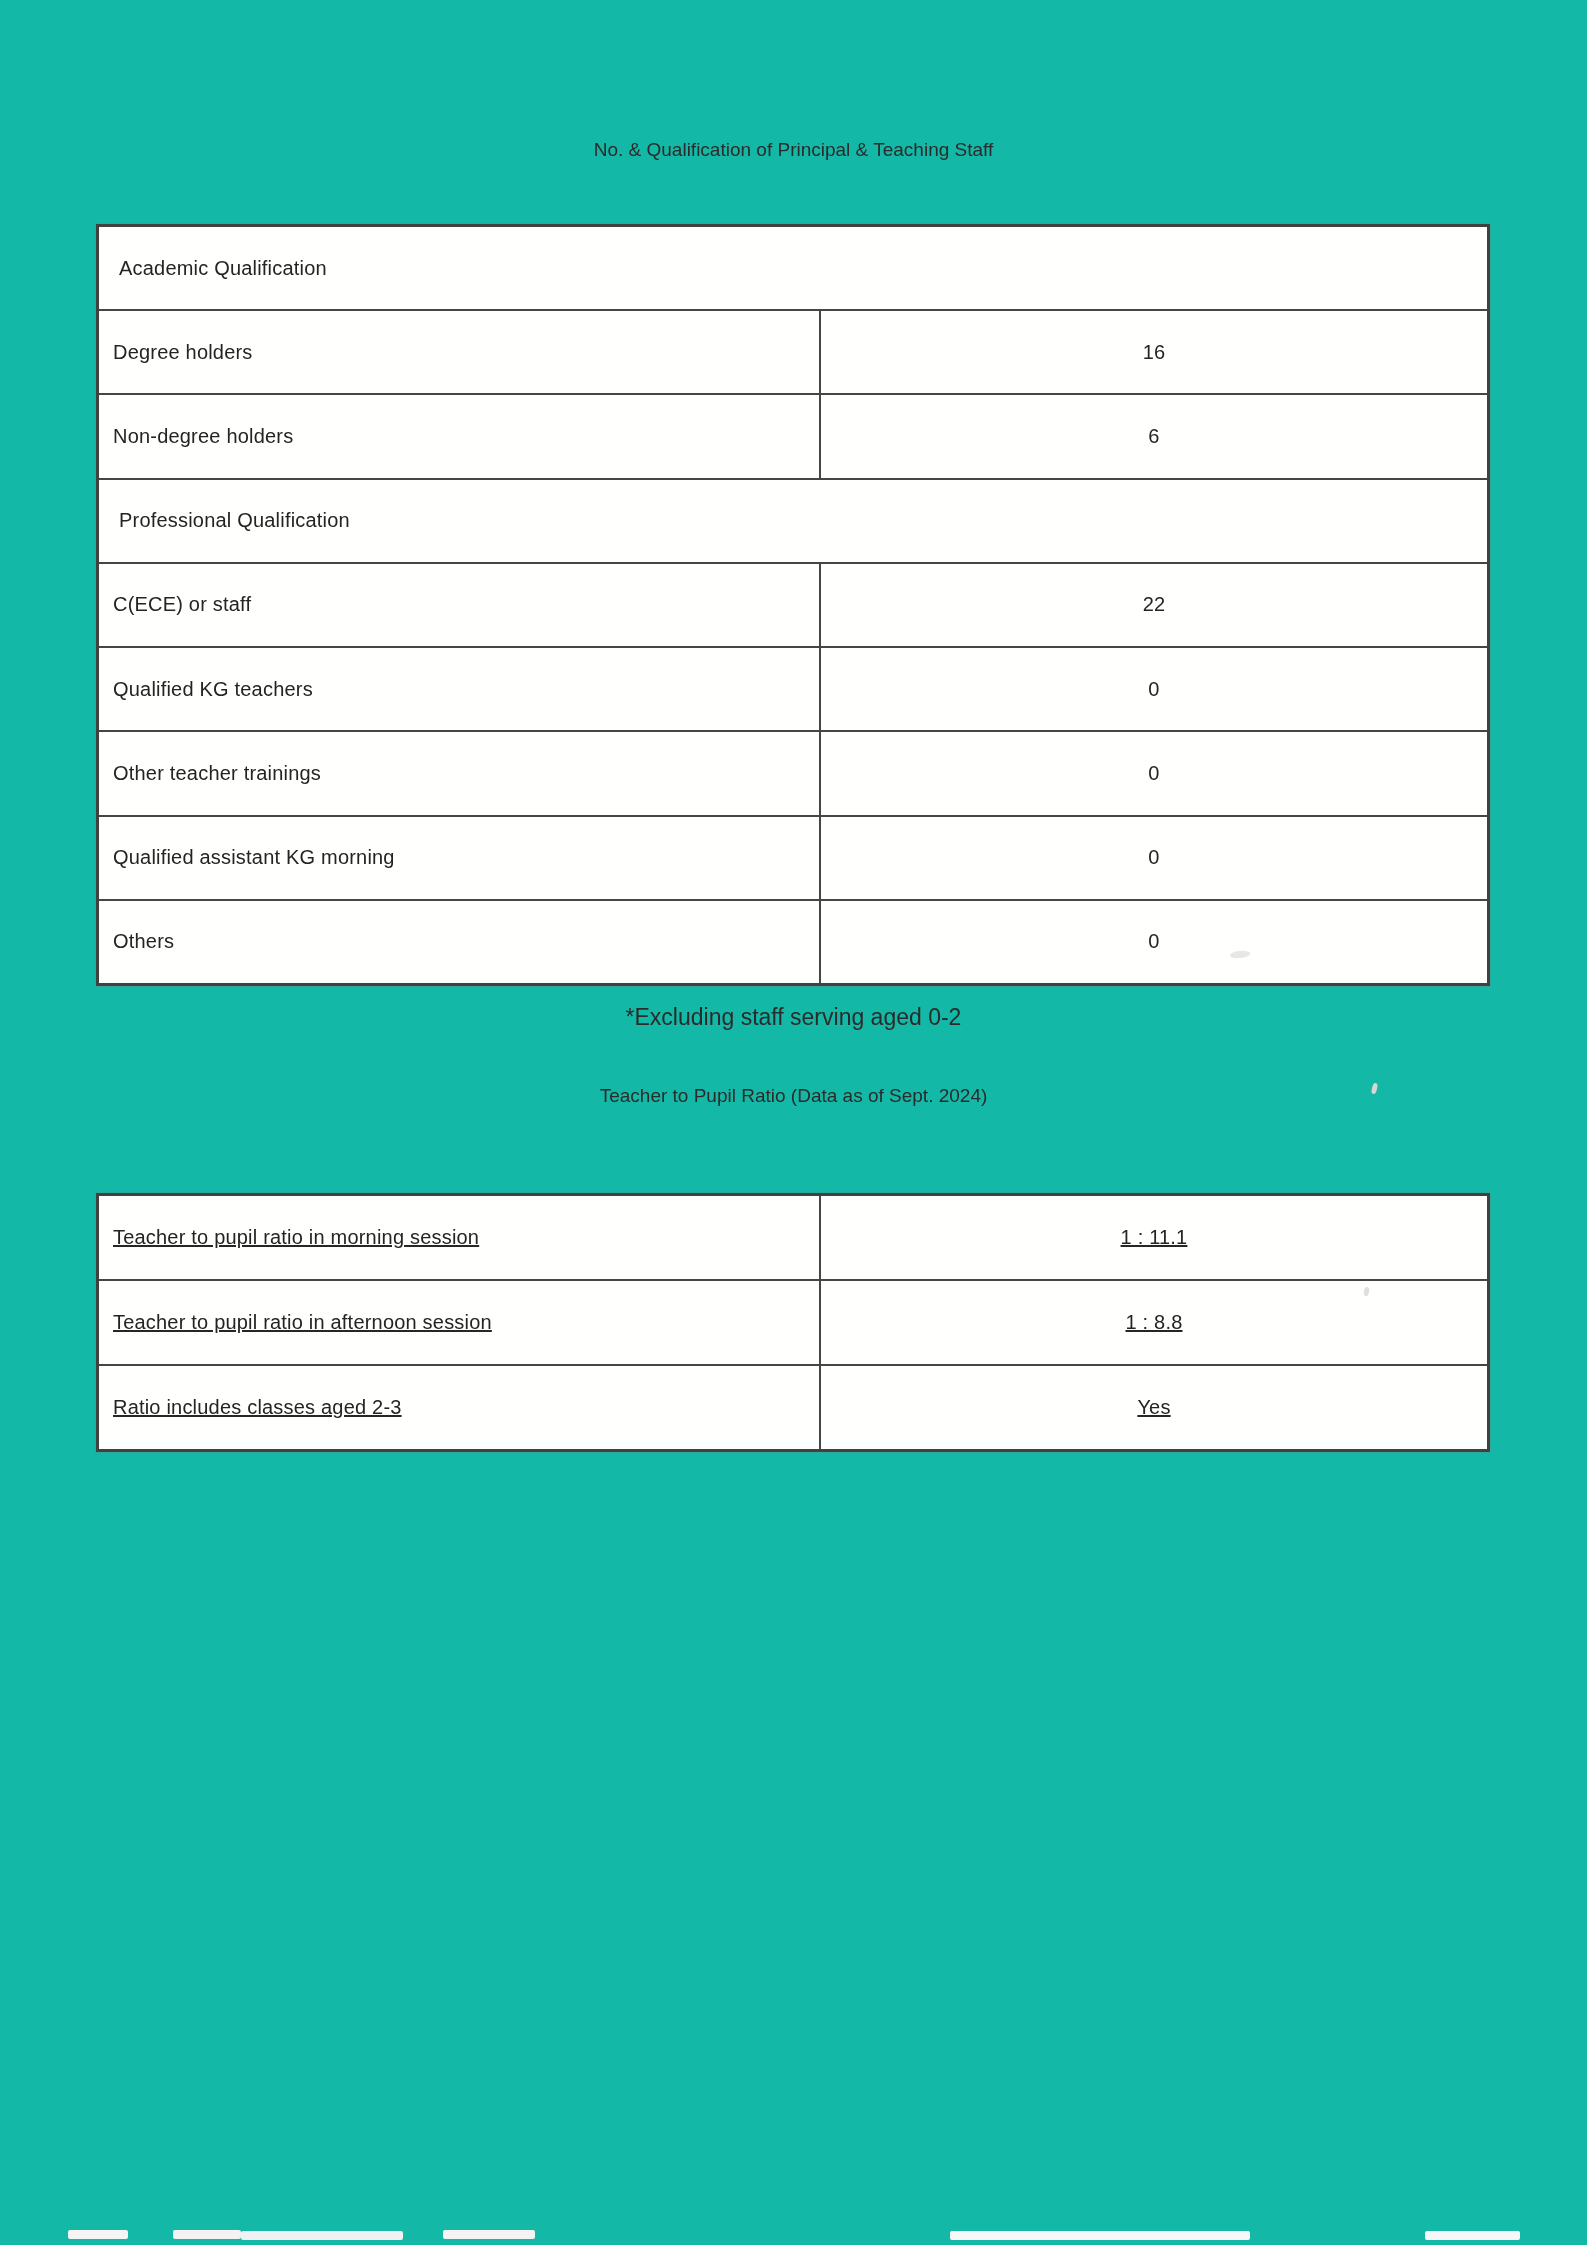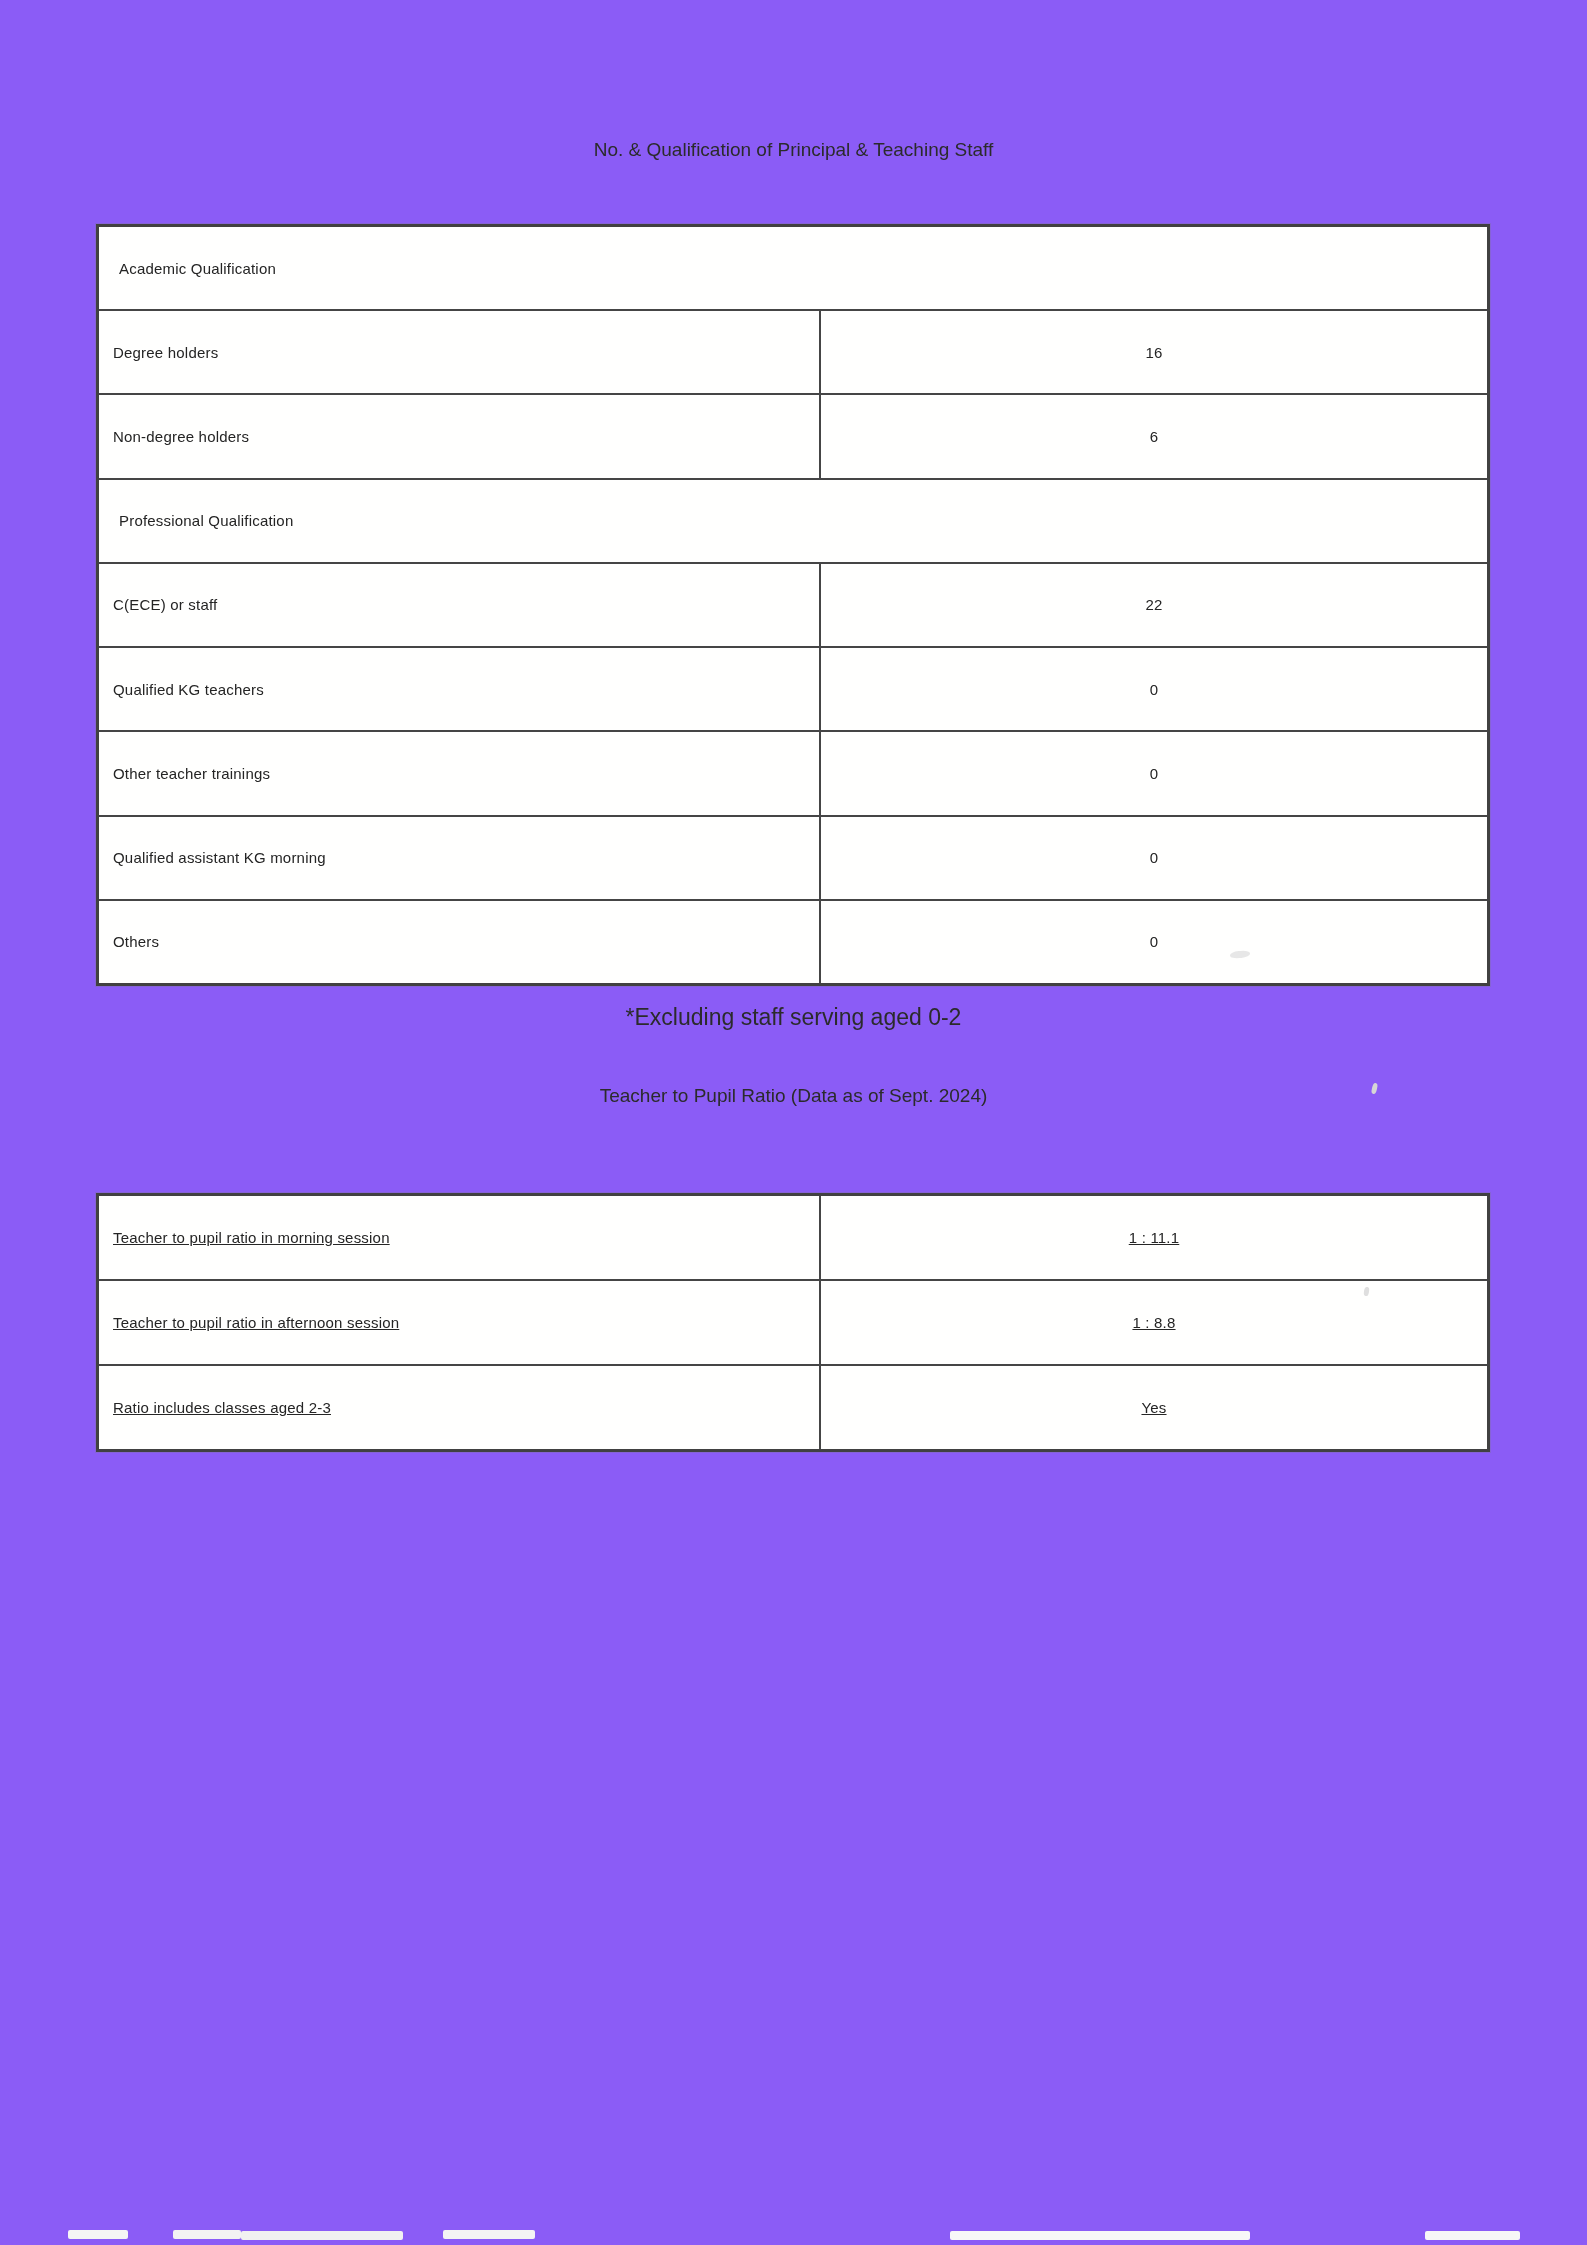--- a/index.html
+++ b/index.html
@@ -4,21 +4,21 @@
 <style>
   html, body {
     margin: 0;
     padding: 0;
     background: #ffffff;
   }
   .page {
     position: relative;
     width: 1587px;
     height: 2245px;
-    background: #8b5cf6;
+    background: #14b8a6;
     font-family: "Liberation Sans", "DejaVu Sans", sans-serif;
     color: #262626;
     overflow: hidden;
   }
   .doc-title {
     position: absolute;
     top: 138px;
     left: 0;
     width: 100%;
     text-align: center;
@@ -60,21 +60,21 @@
     flex: 1 1 0;
     display: flex;
     min-height: 0;
   }
   .trow + .trow {
     border-top: 2px solid #454545;
   }
   .cell {
     display: flex;
     align-items: center;
-    font-size: 15px;
+    font-size: 20px;
     color: #242424;
     letter-spacing: 0.2px;
   }
   .cell-label {
     width: 706px;
     flex: 0 0 706px;
     padding-left: 14px;
     border-right: 2px solid #454545;
   }
   .cell-label-full {

